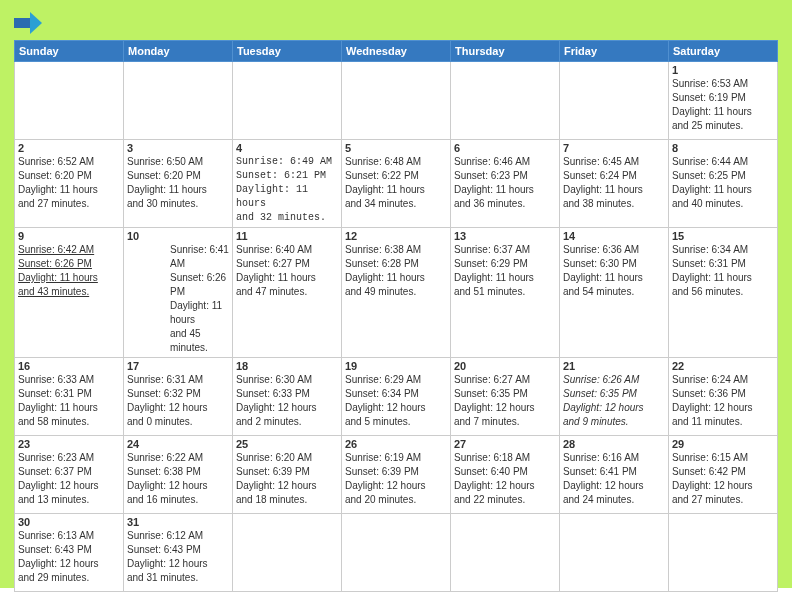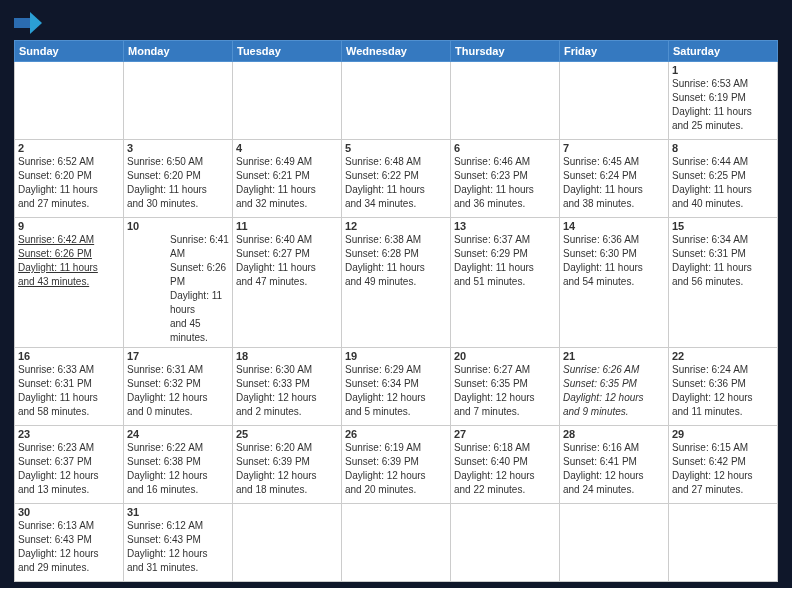--- a/index.html
+++ b/index.html
@@ -7,21 +7,21 @@
       font-family: Arial, sans-serif;
       background: #fff;
       width: 792px;
       height: 612px;
       overflow: hidden;
     }
     .page {
       width: 792px;
       height: 588px;
       padding: 12px 14px 8px 14px;
-      background: #0f172a;
+      background: #bef264;
     }
     .header {
       display: flex;
       justify-content: space-between;
       align-items: flex-start;
       margin-bottom: 6px;
     }
     .logo-area {
       display: flex;
       flex-direction: column;
@@ -161,21 +161,21 @@
           </td>
           <td>
             <span class="day-number">3</span>
             <div class="day-info" style="white-space: pre-line;">Sunrise: 6:50 AM
 Sunset: 6:20 PM
 Daylight: 11 hours
 and 30 minutes.</div>
           </td>
           <td>
             <span class="day-number">4</span>
-            <div class="day-info" style="white-space: pre-line;">Sunrise: 6:49 AM
+            <div class="day-info" style="white-space: pre-line; font-family: Liberation Mono, monospace;">Sunrise: 6:49 AM
 Sunset: 6:21 PM
 Daylight: 11 hours
 and 32 minutes.</div>
           </td>
           <td>
             <span class="day-number">5</span>
             <div class="day-info" style="white-space: pre-line;">Sunrise: 6:48 AM
 Sunset: 6:22 PM
 Daylight: 11 hours
 and 34 minutes.</div>

